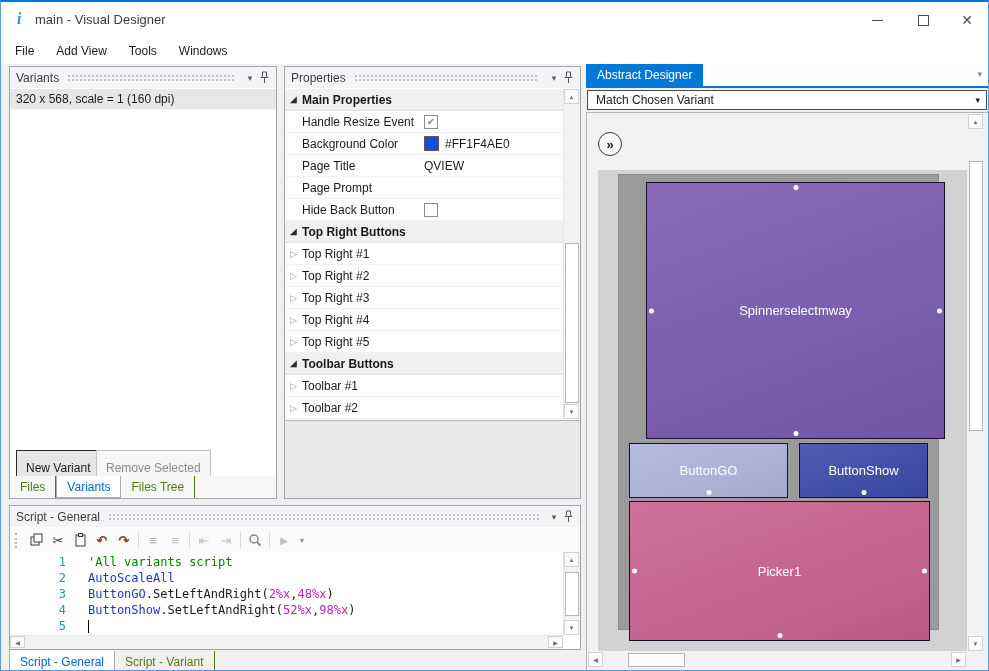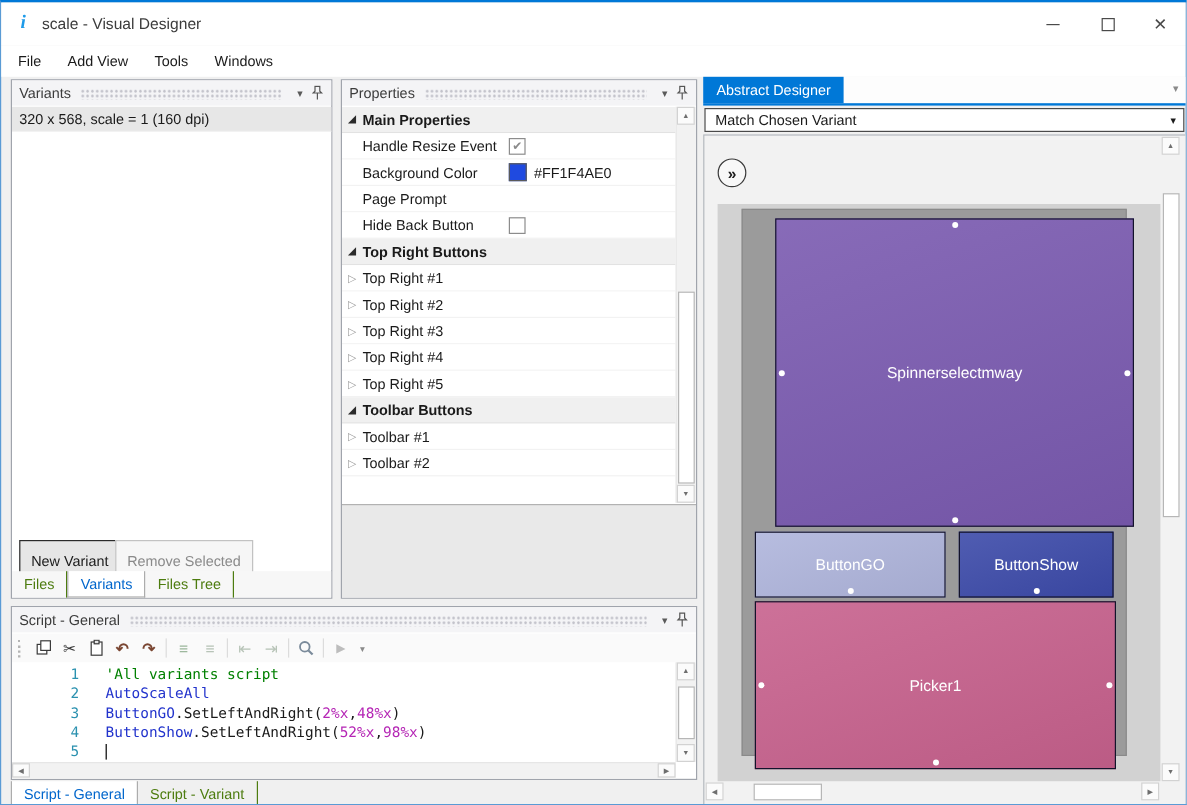--- a/index.html
+++ b/index.html
@@ -96,21 +96,21 @@
   .designer-vscroll{position:absolute;left:381px;top:1px;width:17px;height:537px;background:#F2F2F2;}
   .designer-hscroll{position:absolute;left:1px;top:539px;width:378px;height:17px;background:#F2F2F2;}
 </style>
 </head>
 <body>
 
 <div class="window">
 
   <div class="titlebar">
     <span class="app-icon">i</span>
-    <span class="title-text">scale - Visual Designer</span>
+    <span class="title-text">main - Visual Designer</span>
     <div class="win-btn min">
         <span class="glyph-min"></span>
       </div>
     <div class="win-btn max">
         <span class="glyph-max"></span>
       </div>
     <div class="win-btn close">
         <span>✕</span>
       </div>
   </div>
@@ -174,20 +174,27 @@
           <span class="prop-value">
             <span class="cbx">✔</span>
           </span>
         </div>
         <div class="prop-row color">
           <span class="expander"></span>
           <span class="prop-label">Background Color</span>
           <span class="prop-value">
             <span class="swatch" style="background-color: rgb(31, 74, 224);"></span>
             <span>#FF1F4AE0</span>
+          </span>
+        </div>
+        <div class="prop-row text">
+          <span class="expander"></span>
+          <span class="prop-label">Page Title</span>
+          <span class="prop-value">
+            <span>QVIEW</span>
           </span>
         </div>
         <div class="prop-row text">
           <span class="expander"></span>
           <span class="prop-label">Page Prompt</span>
           <span class="prop-value">
             <span></span>
           </span>
         </div>
         <div class="prop-row checkbox">

